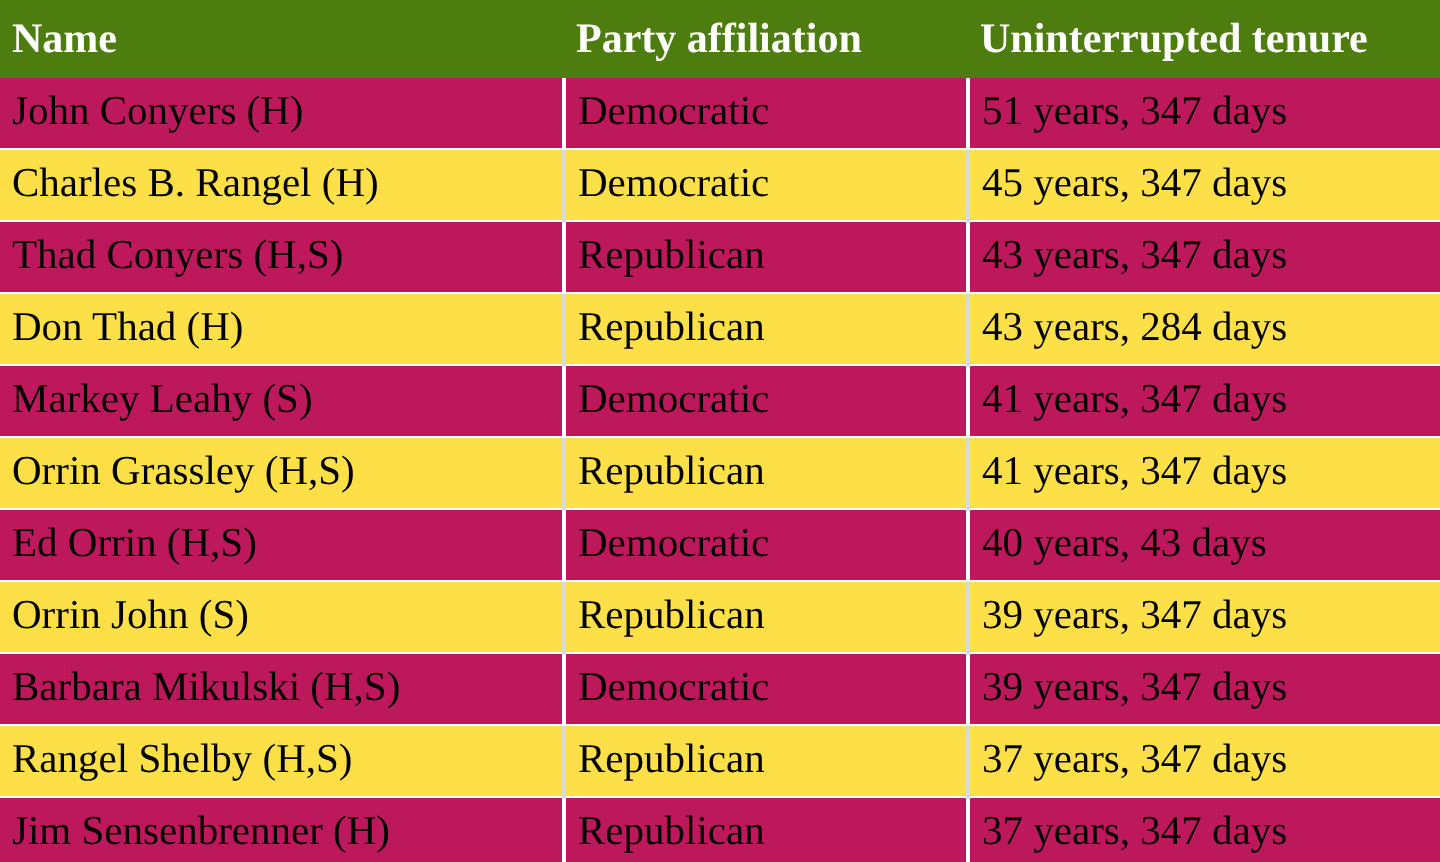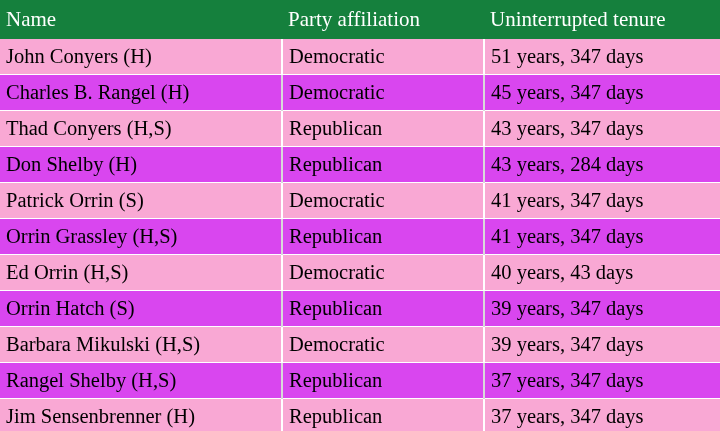--- a/index.html
+++ b/index.html
@@ -12,46 +12,46 @@
     height: 431px;
     overflow: hidden;
     font-family: "Liberation Serif", serif;
   }
   table {
     border-collapse: collapse;
     width: 720px;
     table-layout: fixed;
   }
   thead th {
-    background: #15803d;
+    background: #4d7c0f;
     color: #ffffff;
     font-family: "Liberation Serif", serif;
-    font-weight: normal;
+    font-weight: bold;
     font-size: 21px;
     text-align: left;
     padding: 5px 6px 6px 6px;
     height: 28px;
     vertical-align: middle;
     white-space: nowrap;
   }
   tbody td {
     font-family: "Liberation Serif", serif;
     font-size: 20.5px;
     color: #000000;
     text-align: left;
     padding: 3px 6px 4px 6px;
     height: 28px;
     vertical-align: middle;
     white-space: nowrap;
   }
   tbody tr.shade td {
-    background: #f9a8d4;
+    background: #be185d;
   }
   tbody tr.plain td {
-    background: #d946ef;
+    background: #fde047;
   }
   
   td.col0, th.col0 { width: 270px; }
   td.col1, th.col1 { width: 190px; }
   td.col2, th.col2 { width: 260px; }
 
   tbody td.col1 { border-left: 2px solid #ffffff; font-family: Liberation Serif, serif; }
   tbody td.col2 { border-left: 2px solid #ffffff; }
   tbody tr.plain td.col1,
   tbody tr.plain td.col2 { border-left: 2px solid #d9d9d9; }
@@ -79,41 +79,41 @@
         <td class="col0">Charles B. Rangel (H)</td>
         <td class="col1">Democratic</td>
         <td class="col2">45 years, 347 days</td>
       </tr>
       <tr class="shade">
         <td class="col0">Thad Conyers (H,S)</td>
         <td class="col1">Republican</td>
         <td class="col2">43 years, 347 days</td>
       </tr>
       <tr class="plain">
-        <td class="col0">Don Shelby (H)</td>
+        <td class="col0">Don Thad (H)</td>
         <td class="col1">Republican</td>
         <td class="col2">43 years, 284 days</td>
       </tr>
       <tr class="shade">
-        <td class="col0">Patrick Orrin (S)</td>
+        <td class="col0">Markey Leahy (S)</td>
         <td class="col1">Democratic</td>
         <td class="col2">41 years, 347 days</td>
       </tr>
       <tr class="plain">
         <td class="col0">Orrin Grassley (H,S)</td>
         <td class="col1">Republican</td>
         <td class="col2">41 years, 347 days</td>
       </tr>
       <tr class="shade">
         <td class="col0">Ed Orrin (H,S)</td>
         <td class="col1">Democratic</td>
         <td class="col2">40 years, 43 days</td>
       </tr>
       <tr class="plain">
-        <td class="col0">Orrin Hatch (S)</td>
+        <td class="col0">Orrin John (S)</td>
         <td class="col1">Republican</td>
         <td class="col2">39 years, 347 days</td>
       </tr>
       <tr class="shade">
         <td class="col0">Barbara Mikulski (H,S)</td>
         <td class="col1">Democratic</td>
         <td class="col2">39 years, 347 days</td>
       </tr>
       <tr class="plain">
         <td class="col0">Rangel Shelby (H,S)</td>

